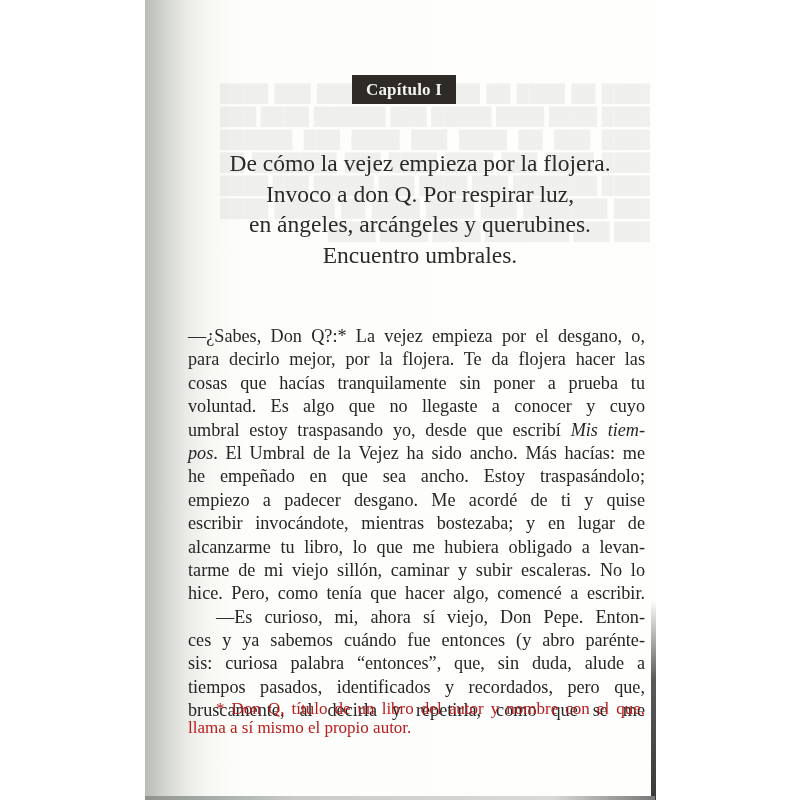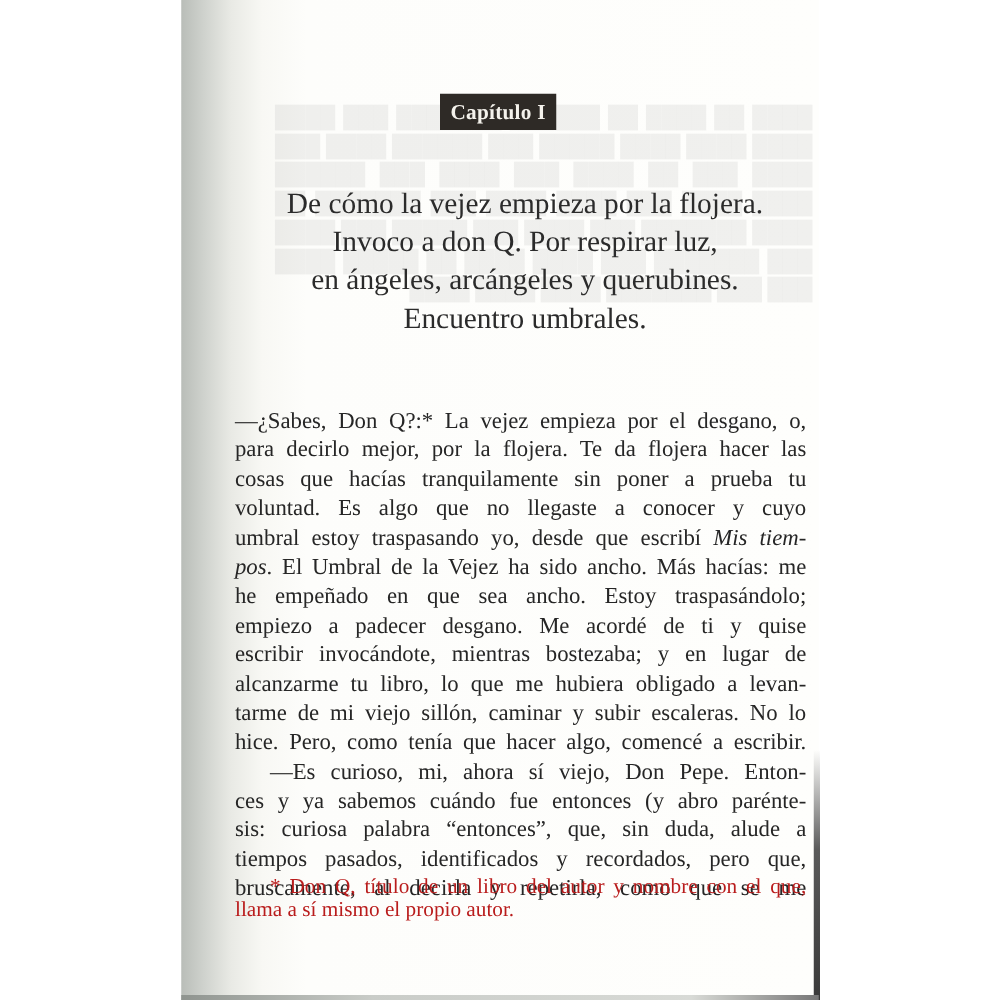--- a/index.html
+++ b/index.html
@@ -18,21 +18,21 @@
     .bottom-edge {
       position: absolute; left: 145px; top: 796px; width: 510px; height: 4px;
       background: linear-gradient(to right, #8f948f, #c9ccc8 30%, #d8dad6 80%, #777 100%);
     }
     .show-through {
       position: absolute; left: 220px; top: 82px; width: 430px;
       color: rgba(120,120,120,0.10); font-size: 17px; line-height: 23px;
       transform: scaleX(-1); text-align: justify; pointer-events: none;
     }
     .chapter-label {
-      position: absolute; left: 352px; top: 75px; width: 93px; height: 29px;
+      position: absolute; left: 352px; top: 75px; width: 104px; height: 29px;
       background: #2e2a26; color: #f4f2ec; font-weight: bold; font-size: 17px;
       display: flex; align-items: center; justify-content: center; letter-spacing: 0.2px;
     }
     .chapter-title {
       position: absolute; left: 190px; top: 120px; width: 460px;
       text-align: center; color: #2b2b2b; font-size: 23.5px; line-height: 30.5px; margin-top: 28px;
     }
     .chapter-title div { white-space: nowrap; }
     .body-text {
       position: absolute; left: 188px; top: 325px; width: 457px;

